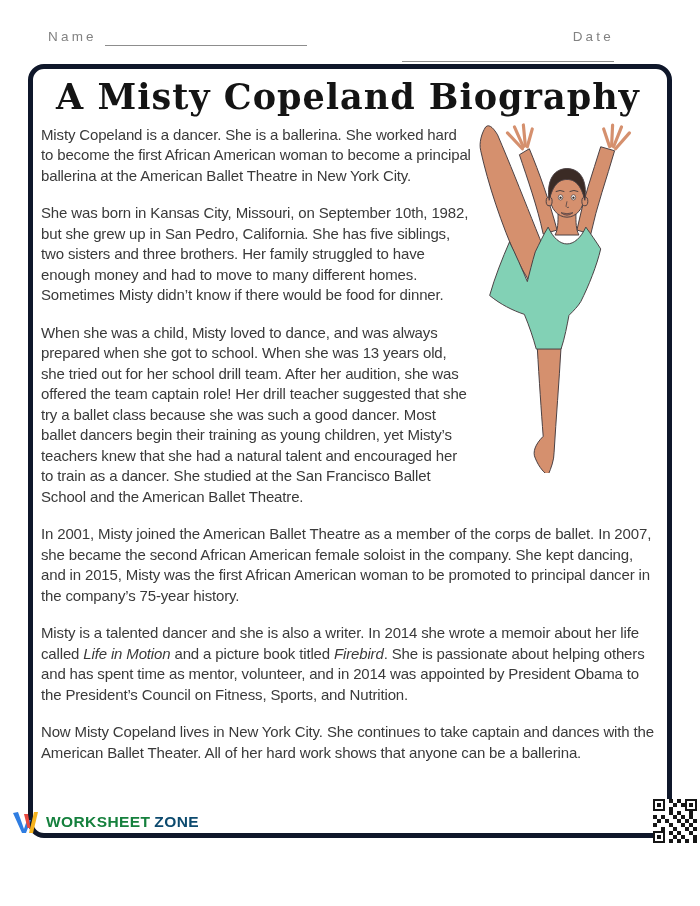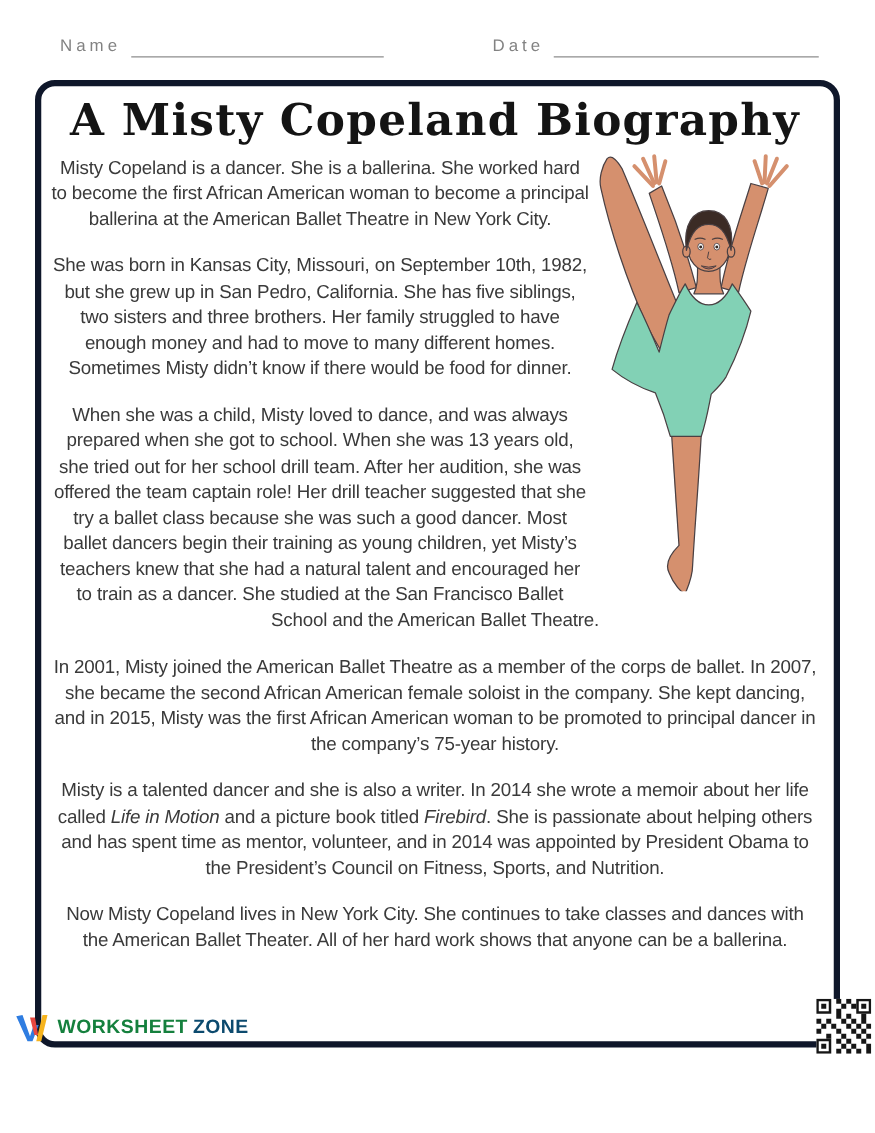--- a/index.html
+++ b/index.html
@@ -6,31 +6,31 @@
   .page{position:relative;width:700px;height:844px;background:#ffffff;
         font-family:"Liberation Sans",sans-serif;overflow:hidden;}
 
   
   .hdr-field{position:absolute;top:29px;display:flex;align-items:flex-end;
              color:#828282;font-size:13.5px;letter-spacing:3.2px;}
   .hdr-field .label{padding-bottom:2px;}
   .fill-line{display:inline-block;border-bottom:1.4px solid #8d8d8d;height:15px;margin-left:8px;}
   .name-field{left:48px;}
   .name-field .fill-line{width:202px;}
-  .date-field{left:394px;}
+  .date-field{left:394px;flex-direction:column;}
   .date-field .fill-line{width:212px;}
 
   
   .bio-box{position:absolute;left:28px;top:64px;width:644px;height:774px;
            box-sizing:border-box;border:5px solid #0f172a;border-radius:16px;
            background:#ffffff;padding:6px 12px 0 8px;}
   .bio-title{margin:0 0 6px 0;text-align:center;
              font-family:"DejaVu Serif",serif;font-weight:bold;
              font-size:35px;letter-spacing:1px;color:#141414;line-height:1.25;}
-  .bio-text{color:#3a3a3a;font-size:15px;line-height:20.5px;letter-spacing:-0.15px;text-align:center;}
+  .bio-text{color:#3a3a3a;font-size:15px;line-height:20.5px;letter-spacing:-0.15px;}
   .bio-text p{margin:0 0 17px 0;}
   .bio-text p:last-child{margin-bottom:0;}
   .bio-text i{font-style:italic;margin-top:12px;}
 
   .figure-float{float:right;width:178px;height:352px;margin:-4px 0 6px 6px;}
   .figure-float svg{display:block;width:100%;height:100%;}
 
   
   .footer-logo{position:absolute;left:12px;bottom:9px;display:flex;align-items:center;}
   .footer-logo svg{display:block;margin-right:7px;}
@@ -106,21 +106,21 @@
           <path stroke-width="0.8" d="M90,81 L89,86 Q90,88 92,87"></path>
           <path fill="#b06a5c" stroke-width="0.8" d="M84,92.5 Q90,97.5 96,92.5 Q90,94.5 84,92.5 Z"></path>
         </svg>
       </div>
 
       <p>Misty Copeland is a dancer. She is a ballerina. She worked hard to become the first African American woman to become a principal ballerina at the American Ballet Theatre in New York City.</p>
       <p>She was born in Kansas City, Missouri, on September 10th, 1982, but she grew up in San Pedro, California. She has five siblings, two sisters and three brothers. Her family struggled to have enough money and had to move to many different homes. Sometimes Misty didn’t know if there would be food for dinner.</p>
       <p>When she was a child, Misty loved to dance, and was always prepared when she got to school. When she was 13 years old, she tried out for her school drill team. After her audition, she was offered the team captain role! Her drill teacher suggested that she try a ballet class because she was such a good dancer. Most ballet dancers begin their training as young children, yet Misty’s teachers knew that she had a natural talent and encouraged her to train as a dancer. She studied at the San Francisco Ballet School and the American Ballet Theatre.</p>
       <p>In 2001, Misty joined the American Ballet Theatre as a member of the corps de ballet. In 2007, she became the second African American female soloist in the company. She kept dancing, and in 2015, Misty was the first African American woman to be promoted to principal dancer in the company’s 75-year history.</p>
       <p><span>Misty is a talented dancer and she is also a writer. In 2014 she wrote a memoir about her life called </span><i>Life in Motion</i><span> and a picture book titled </span><i>Firebird</i><span>. She is passionate about helping others and has spent time as mentor, volunteer, and in 2014 was appointed by President Obama to the President’s Council on Fitness, Sports, and Nutrition.</span></p>
-      <p>Now Misty Copeland lives in New York City. She continues to take classes and dances with the American Ballet Theater. All of her hard work shows that anyone can be a ballerina.</p>
+      <p>Now Misty Copeland lives in New York City. She continues to take captain and dances with the American Ballet Theater. All of her hard work shows that anyone can be a ballerina.</p>
     </div>
   </div>
 
   <div class="footer-logo">
     <svg width="27" height="27" viewBox="0 0 27 27">
       <path fill="#2f7de1" d="M1,5 L6,4 L12,21 L15,12 L19,12 L14,25 L10,25 Z"></path>
       <path fill="#e8483f" d="M12,6 L16,6 L18.5,20 L15.5,20 Z"></path>
       <path fill="#f6b31d" d="M17,25 L22,4 L26,4 L21,25 Z"></path>
     </svg>
     <span class="logo-word logo-blue">WORKSHEET</span>

